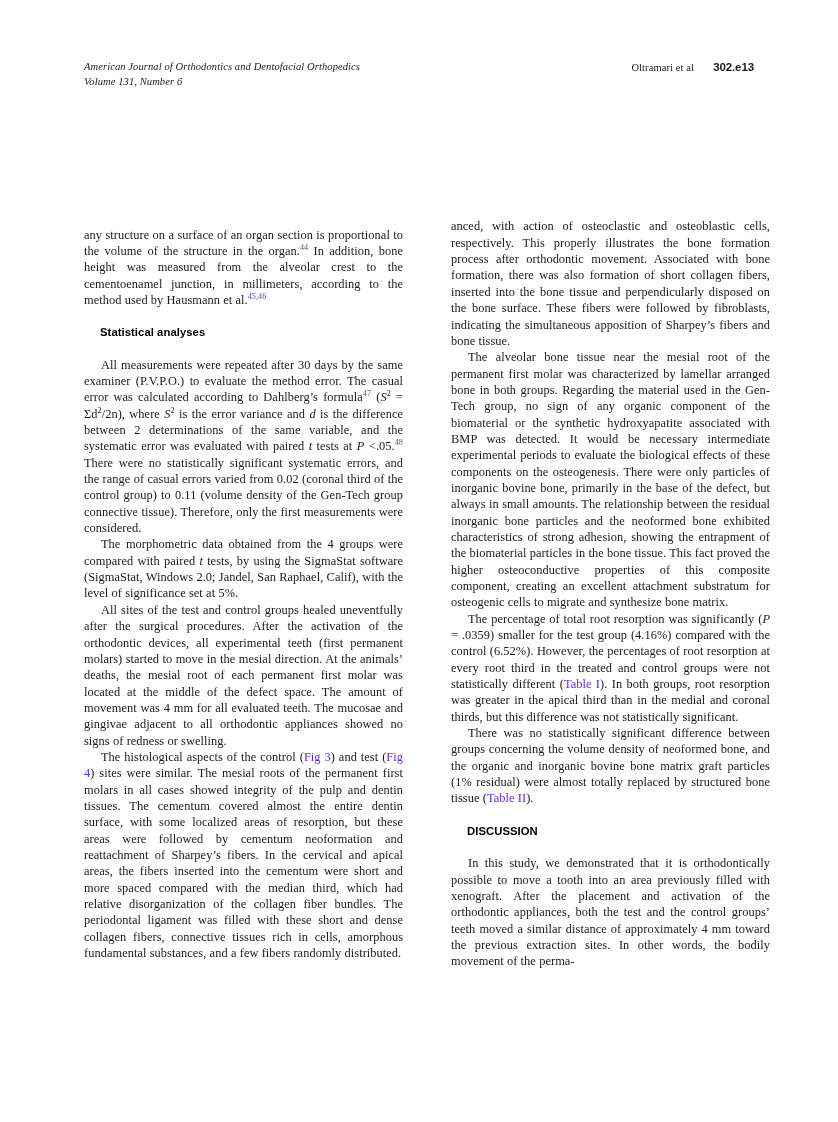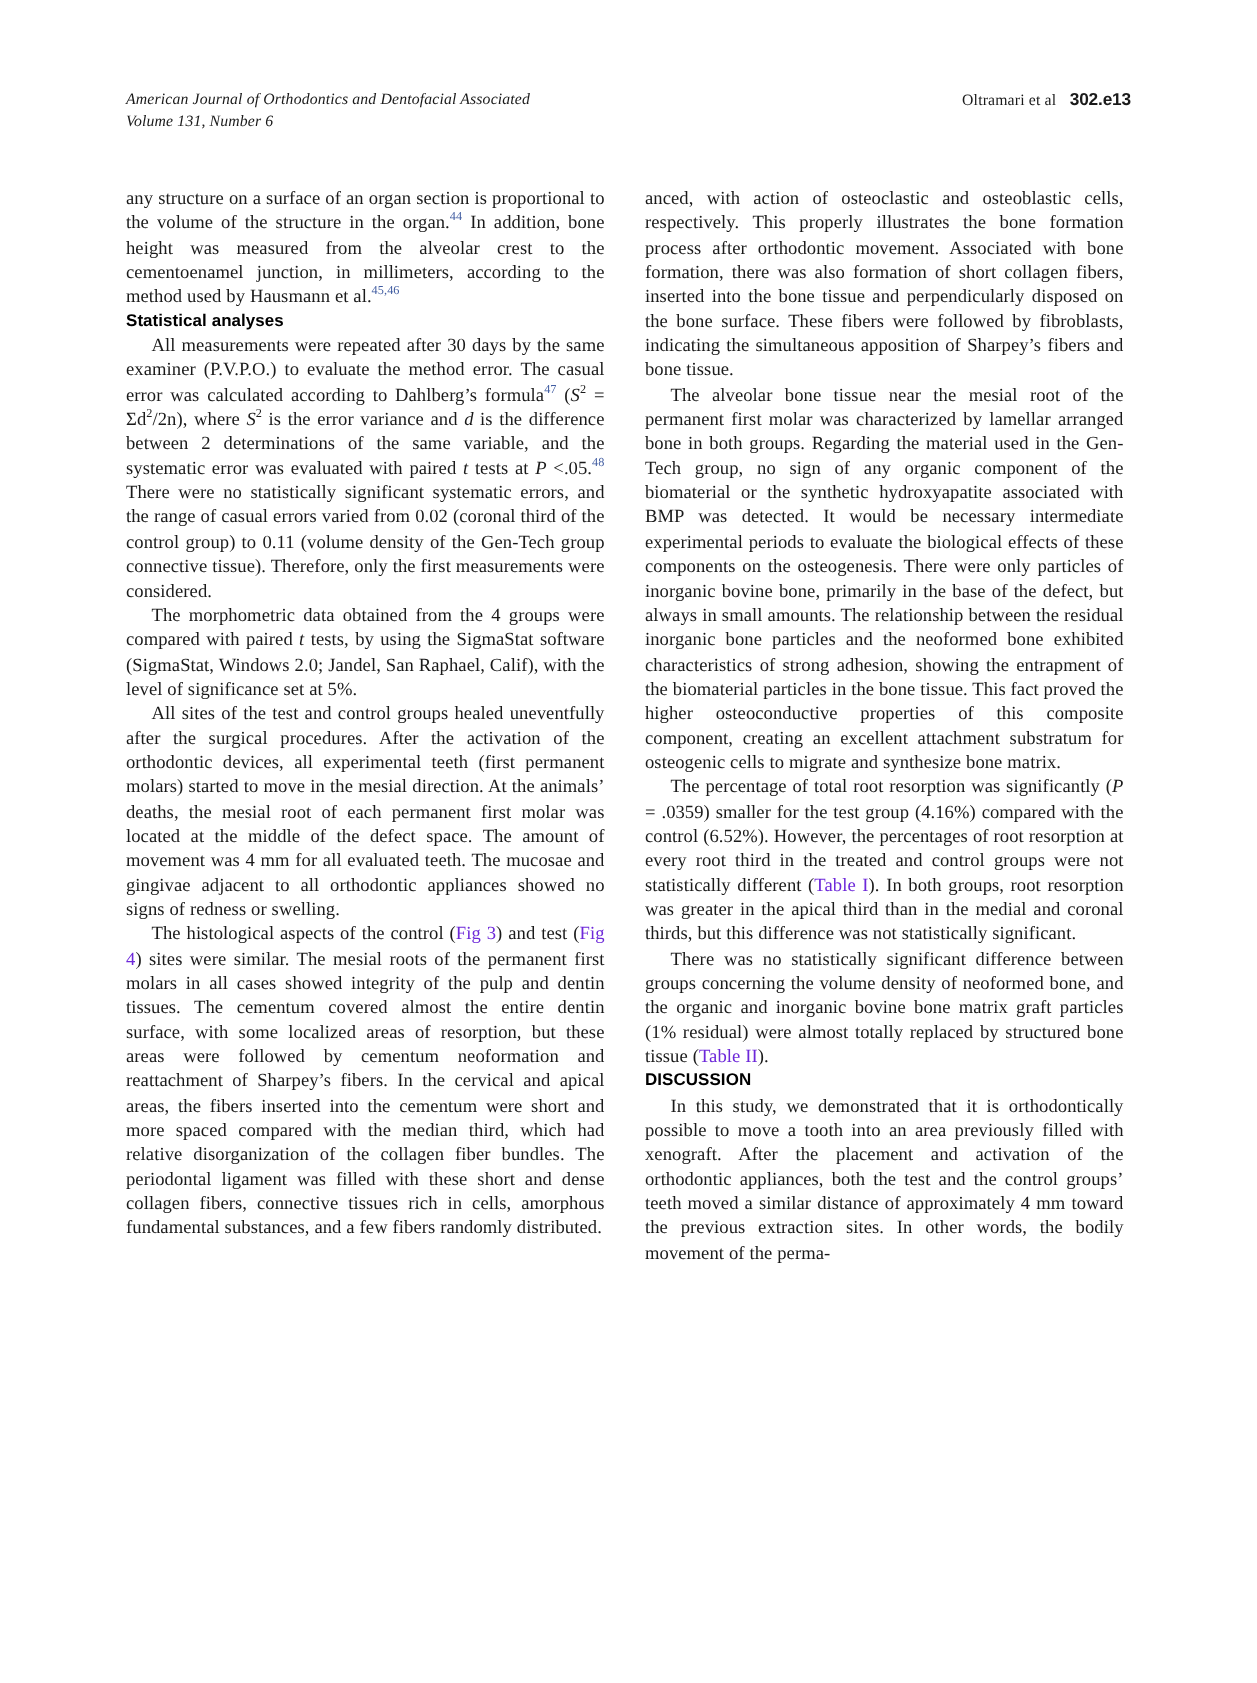--- a/index.html
+++ b/index.html
@@ -51,33 +51,34 @@
     font-size: 10.5px;
     line-height: 14.5px;
   }
   .runhead-right .authors {
     letter-spacing: 0.1px;
   }
   .runhead-right .pageno {
     font-family: "Liberation Sans", "DejaVu Sans", sans-serif;
     font-weight: bold;
     font-size: 11.5px;
-    margin-left: 9px;
+    margin-left: 19px;
     letter-spacing: -0.1px;
   }
 
   
   .columns {
     position: absolute;
     left: 84px;
     top: 124px;
     width: 670px;
     height: 940px;
     display: flex;
-    gap: 27px;
+    gap: 48px;
+    align-items: center;
   }
   .col {
     width: 319px;
     flex: 0 0 319px;
   }
 
   p.para {
     margin: 0;
     font-size: 12.4px;
     line-height: 16.35px;
@@ -85,21 +86,21 @@
     text-indent: 17px;
     letter-spacing: 0.05px;
     word-spacing: 0.1px;
     -webkit-hyphens: none;
     hyphens: none;
   }
   p.para.noindent {
     text-indent: 0;
   }
   h2.sec {
-    margin: 0;
+    margin: 16px;
     font-family: "Liberation Sans", "DejaVu Sans", sans-serif;
     font-weight: bold;
     font-size: 11.3px;
     line-height: 16.35px;
     letter-spacing: 0.05px;
     color: #000;
   }
   .sp-before-head { margin-top: 16.2px; }
   .sp-after-head  { margin-top: 3px; }
   sup {
@@ -111,21 +112,21 @@
   .lnk { color: #6d28d9; }
   .mathvar { font-style: italic; }
 </style>
 </head>
 <body>
 
 <div class="page">
 
   <div class="runhead">
     <div class="runhead-left">
-      <span>American Journal of Orthodontics and Dentofacial Associated</span>
+      <span>American Journal of Orthodontics and Dentofacial Orthopedics</span>
       <span class="vol">Volume 131, Number 6</span>
     </div>
     <div class="runhead-right">
       <span class="authors">Oltramari et al</span><span class="pageno">302.e13</span>
     </div>
   </div>
 
   <div class="columns">
 
     <div class="col">

